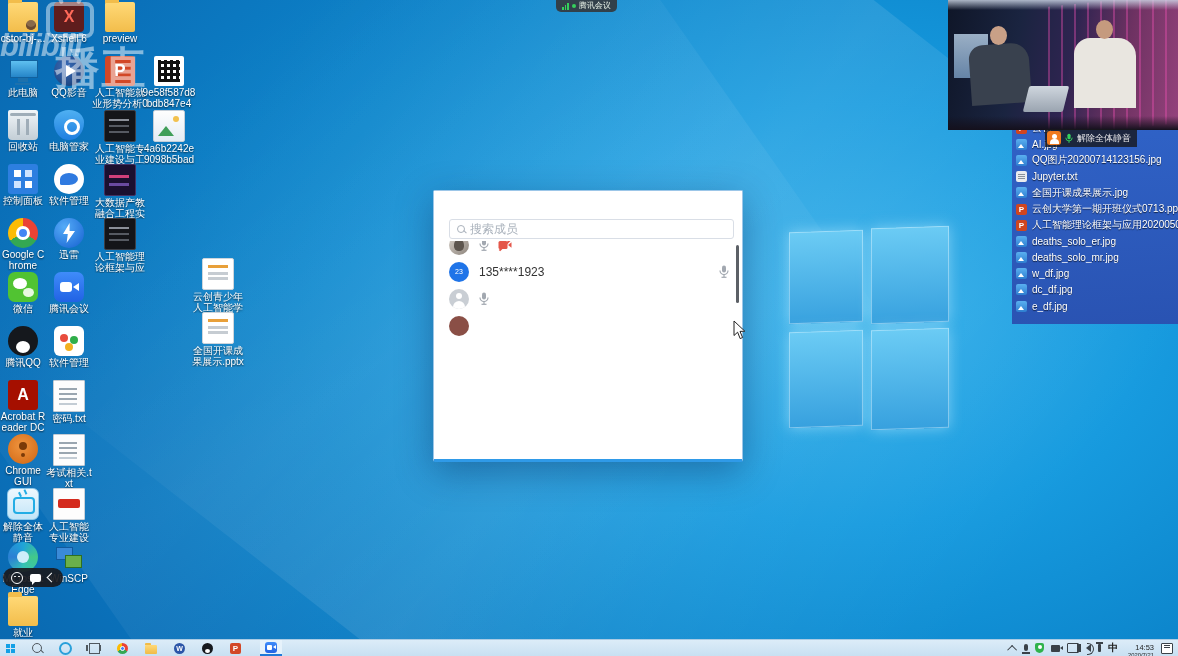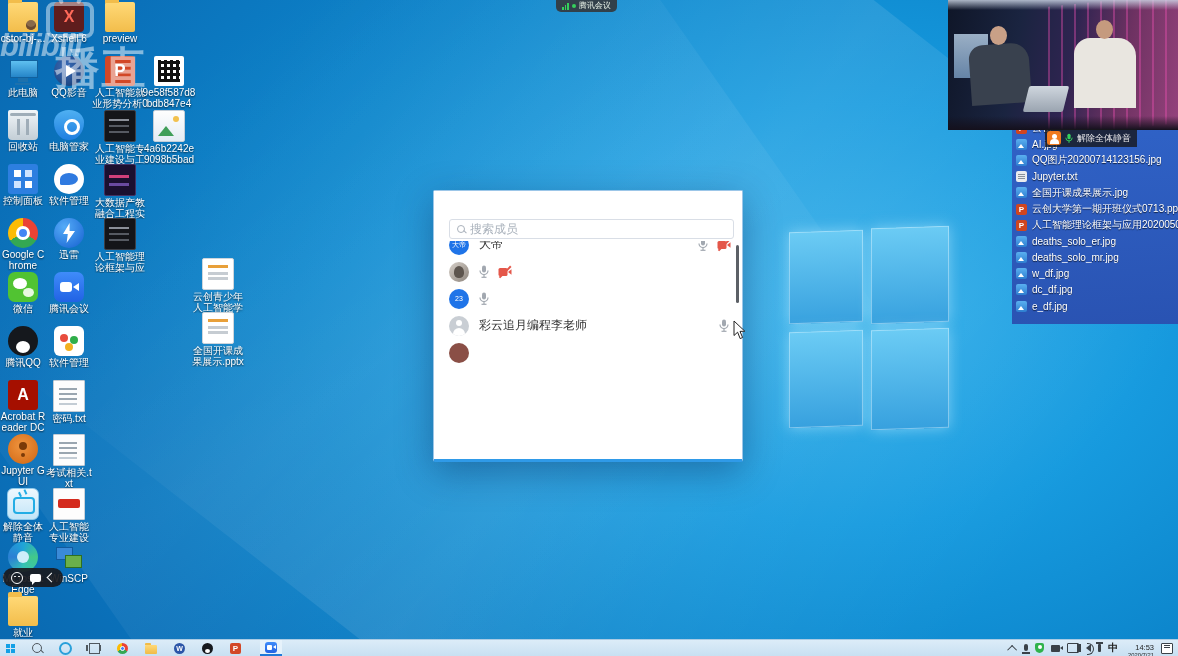--- a/index.html
+++ b/index.html
@@ -280,21 +280,21 @@
         <span class="dlabel">腾讯QQ</span>
       </div>
 
       <div class="ditem">
         <span class="di di-acrobat"></span>
         <span class="dlabel">Acrobat Reader DC</span>
       </div>
 
       <div class="ditem">
         <span class="di di-openvpn"></span>
-        <span class="dlabel">Jupyter GUI</span>
+        <span class="dlabel">Chrome GUI</span>
       </div>
 
       <div class="ditem">
         <span class="di di-bili"></span>
         <span class="dlabel">解除全体静音</span>
       </div>
 
       <div class="ditem">
         <span class="di di-edge"></span>
         <span class="dlabel">Microsoft Edge</span>
@@ -517,25 +517,25 @@
           <path d="M1 5.5 a4 4 0 0 0 8 0" fill="none" stroke="currentColor" stroke-width="1.2"></path>
           <line x1="5" y1="9.5" x2="5" y2="12" stroke="currentColor" stroke-width="1.2"></line>
         </svg>
     </span>
     <span class="nt-name">解除全体静音</span>
   </div>
 
   <div class="dialog">
     <div class="mlist">
 
+
         <div class="mrow">
-          <span class="mav av-blue">
-            <i>大帝</i>
-          </span>
-          <span class="mname">大帝</span>
+          <span class="mav av-photo">
+            <i></i>
+          </span>
           <span class="mbtns">
             
             
           </span>
           <span class="stat st-on">
             <svg width="10" height="13" viewBox="0 0 10 13">
               <rect x="3" y="0.5" width="4" height="7" rx="2" fill="currentColor"></rect>
               <path d="M1 5.5 a4 4 0 0 0 8 0" fill="none" stroke="currentColor" stroke-width="1.2"></path>
               <line x1="5" y1="9.5" x2="5" y2="12" stroke="currentColor" stroke-width="1.2"></line>
               <line x1="2.5" y1="12.3" x2="7.5" y2="12.3" stroke="currentColor" stroke-width="1.2"></line>
@@ -543,68 +543,44 @@
           </span>
           <span class="stat st-off">
             <svg width="14" height="10" viewBox="0 0 14 10">
               <rect x="0.5" y="1" width="9" height="8" rx="1.5" fill="currentColor"></rect>
               <path d="M10 5 L13.5 2.2 V7.8 Z" fill="currentColor"></path>
             </svg>
           </span>
         </div>
 
         <div class="mrow">
-          <span class="mav av-photo">
-            <i></i>
-          </span>
+          <span class="mav av-blue">
+            <i>23</i>
+          </span>
+          <span class="mname">135****1923</span>
           <span class="mbtns">
             
             
           </span>
           <span class="stat st-on">
             <svg width="10" height="13" viewBox="0 0 10 13">
               <rect x="3" y="0.5" width="4" height="7" rx="2" fill="currentColor"></rect>
               <path d="M1 5.5 a4 4 0 0 0 8 0" fill="none" stroke="currentColor" stroke-width="1.2"></path>
               <line x1="5" y1="9.5" x2="5" y2="12" stroke="currentColor" stroke-width="1.2"></line>
               <line x1="2.5" y1="12.3" x2="7.5" y2="12.3" stroke="currentColor" stroke-width="1.2"></line>
             </svg>
           </span>
-          <span class="stat st-off">
-            <svg width="14" height="10" viewBox="0 0 14 10">
-              <rect x="0.5" y="1" width="9" height="8" rx="1.5" fill="currentColor"></rect>
-              <path d="M10 5 L13.5 2.2 V7.8 Z" fill="currentColor"></path>
-            </svg>
-          </span>
-        </div>
-
-        <div class="mrow">
-          <span class="mav av-blue">
-            <i>23</i>
-          </span>
-          <span class="mbtns">
-            
-            
-          </span>
-          <span class="stat st-on">
-            <svg width="10" height="13" viewBox="0 0 10 13">
-              <rect x="3" y="0.5" width="4" height="7" rx="2" fill="currentColor"></rect>
-              <path d="M1 5.5 a4 4 0 0 0 8 0" fill="none" stroke="currentColor" stroke-width="1.2"></path>
-              <line x1="5" y1="9.5" x2="5" y2="12" stroke="currentColor" stroke-width="1.2"></line>
-              <line x1="2.5" y1="12.3" x2="7.5" y2="12.3" stroke="currentColor" stroke-width="1.2"></line>
-            </svg>
-          </span>
 
         </div>
 
 
         <div class="mrow">
           <span class="mav av-gray">
             <i></i>
           </span>
-          <span class="mname">彩云追月编程李老师</span>
           <span class="mbtns">
             
             
           </span>
           <span class="stat st-on">
             <svg width="10" height="13" viewBox="0 0 10 13">
               <rect x="3" y="0.5" width="4" height="7" rx="2" fill="currentColor"></rect>
               <path d="M1 5.5 a4 4 0 0 0 8 0" fill="none" stroke="currentColor" stroke-width="1.2"></path>
               <line x1="5" y1="9.5" x2="5" y2="12" stroke="currentColor" stroke-width="1.2"></line>
               <line x1="2.5" y1="12.3" x2="7.5" y2="12.3" stroke="currentColor" stroke-width="1.2"></line>

